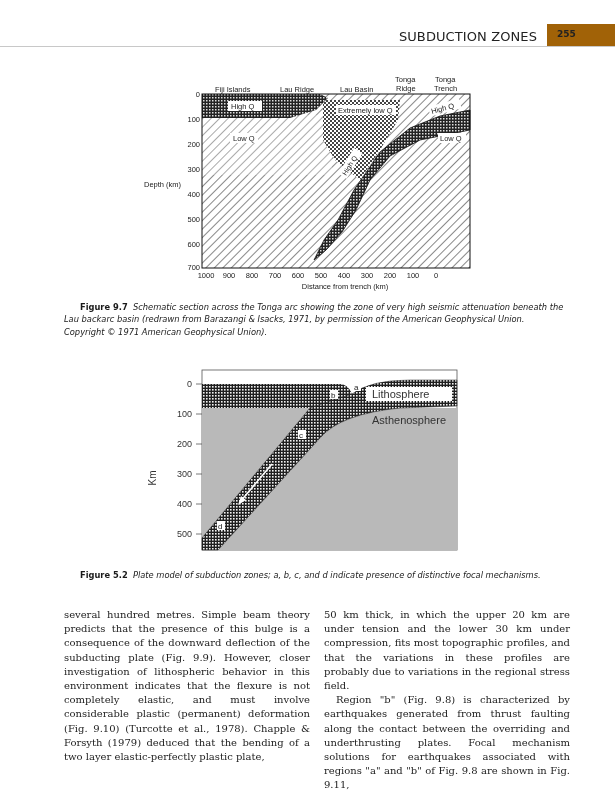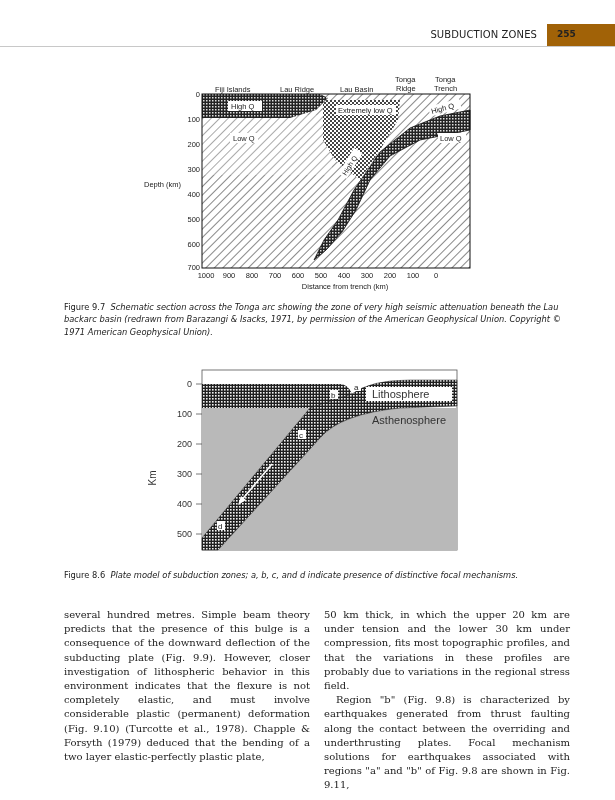--- a/index.html
+++ b/index.html
@@ -1,27 +1,27 @@
 <!DOCTYPE html>
 <html><head>
 <meta charset="utf-8">
 <style>
   html, body { margin: 0; padding: 0; background: #ffffff; }
   body { width: 615px; height: 800px; position: relative; overflow: hidden; font-family: "Liberation Sans", sans-serif; color: #1a1a1a; }
   .page-header { position: absolute; left: 0; top: 24px; width: 615px; height: 22px; border-bottom: 1px solid #c8c8c8; }
-  .page-header .section-title { position: absolute; right: 78px; top: 5px; font-family: "DejaVu Sans", sans-serif; font-size: 10px; letter-spacing: 0.1px; color: #222; }
+  .page-header .section-title { position: absolute; right: 78px; top: 5px; font-family: "DejaVu Sans", sans-serif; font-size: 13px; letter-spacing: 0.1px; color: #222; }
   .page-header .page-num-box { position: absolute; right: 0; top: 0; width: 68px; height: 22px; background: #a16207; }
   .page-header .page-num { position: absolute; left: 10px; top: 5px; font-family: "DejaVu Sans", sans-serif; font-weight: bold; font-size: 9px; color: #222; }
 
   .fig { position: absolute; }
   .fig svg { display: block; }
   .svgtext { font-family: "Liberation Sans", sans-serif; }
 
   .caption { position: absolute; left: 64px; width: 500px; font-family: "DejaVu Sans", sans-serif; font-size: 8.3px; line-height: 12.4px; color: #1a1a1a; }
-  .caption .label { font-weight: normal; font-style: normal; }
+  .caption .label { font-weight: bold; font-style: normal; margin-left: 16px; }
   .caption .text { font-style: italic; }
 
   .body-col { position: absolute; top: 608px; width: 246px; font-family: "DejaVu Serif", serif; font-size: 10px; line-height: 14.2px; text-align: justify; color: #1c1c1c; }
   .body-col p { margin: 0; }
   .body-col .indent { text-indent: 12px; }
 </style>
 </head>
 <body>
 
 <div class="page-header">
@@ -178,21 +178,21 @@
       <line x1="56" y1="76" x2="62" y2="76"></line>
       <line x1="56" y1="106" x2="62" y2="106"></line>
       <line x1="56" y1="136" x2="62" y2="136"></line>
       <line x1="56" y1="166" x2="62" y2="166"></line>
     </g>
     <text class="svgtext" transform="translate(16,110) rotate(-90)" font-size="10" fill="#333" text-anchor="middle">Km</text>
   </svg>
 </div>
 
 <div class="caption" style="top:569px;">
-  <span class="label">Figure 8.6</span>&nbsp;
+  <span class="label">Figure 5.2</span>&nbsp;
   <span class="text">Plate model of subduction zones; a, b, c, and d indicate presence of distinctive focal mechanisms.</span>
 </div>
 
 <div class="body-col" style="left:64px;">
   <p>several hundred metres. Simple beam theory predicts that the presence of this bulge is a consequence of the downward deflection of the subducting plate (Fig. 9.9). However, closer investigation of lithospheric behavior in this environment indicates that the flexure is not completely elastic, and must involve considerable plastic (permanent) deformation (Fig. 9.10) (Turcotte et al., 1978). Chapple &amp; Forsyth (1979) deduced that the bending of a two layer elastic-perfectly plastic plate,</p>
 </div>
 <div class="body-col" style="left:324px;">
   <p>50 km thick, in which the upper 20 km are under tension and the lower 30 km under compression, fits most topographic profiles, and that the variations in these profiles are probably due to variations in the regional stress field.</p>
   <p class="indent">Region "b" (Fig. 9.8) is characterized by earthquakes generated from thrust faulting along the contact between the overriding and underthrusting plates. Focal mechanism solutions for earthquakes associated with regions "a" and "b" of Fig. 9.8 are shown in Fig. 9.11,</p>
 </div>

